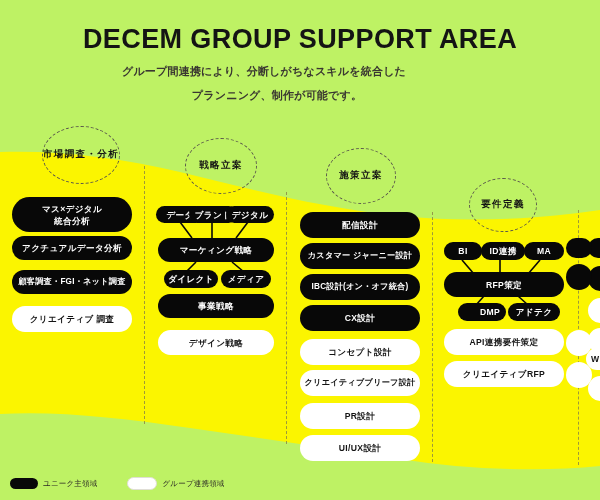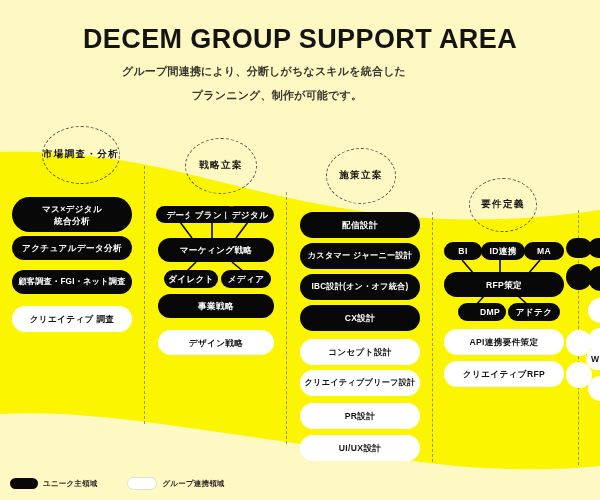--- a/index.html
+++ b/index.html
@@ -12,21 +12,21 @@
     overflow: hidden;
     background: #f7f6f1;
     font-family: "Liberation Sans", "DejaVu Sans", sans-serif;
     position: relative;
   }
   #stage {
     position: relative;
     width: 600px;
     height: 500px;
     overflow: hidden;
-    background: #fef9c3;
+    background: #bef264;
   }
 
   
   .page-title {
     position: absolute;
     left: 0;
     top: 22px;
     width: 600px;
     text-align: center;
     font-size: 27px;
@@ -133,21 +133,21 @@
   .legend-swatch {
     width: 28px;
     height: 11px;
     border-radius: 999px;
     display: block;
   }
   .legend-swatch.dark { background: #080808; }
   .legend-swatch.light { background: #ffffff; border: 1px solid #e0ded6; }
   .legend-label {
     font-size: 7.5px;
-    font-weight: bold;
+    font-weight: normal;
     color: #2c2a25;
     letter-spacing: .2px;
     white-space: nowrap;
   }
   .legend-gap { width: 14px; }
 </style>
 </head>
 <body>
 
 <div id="stage">

